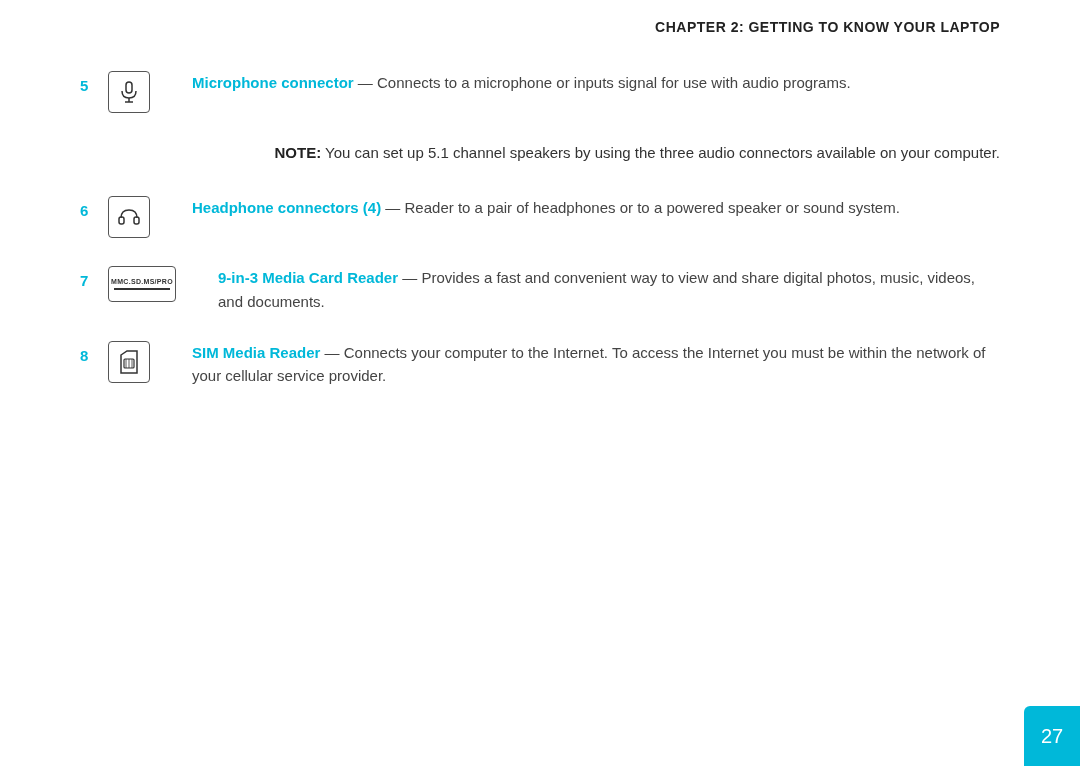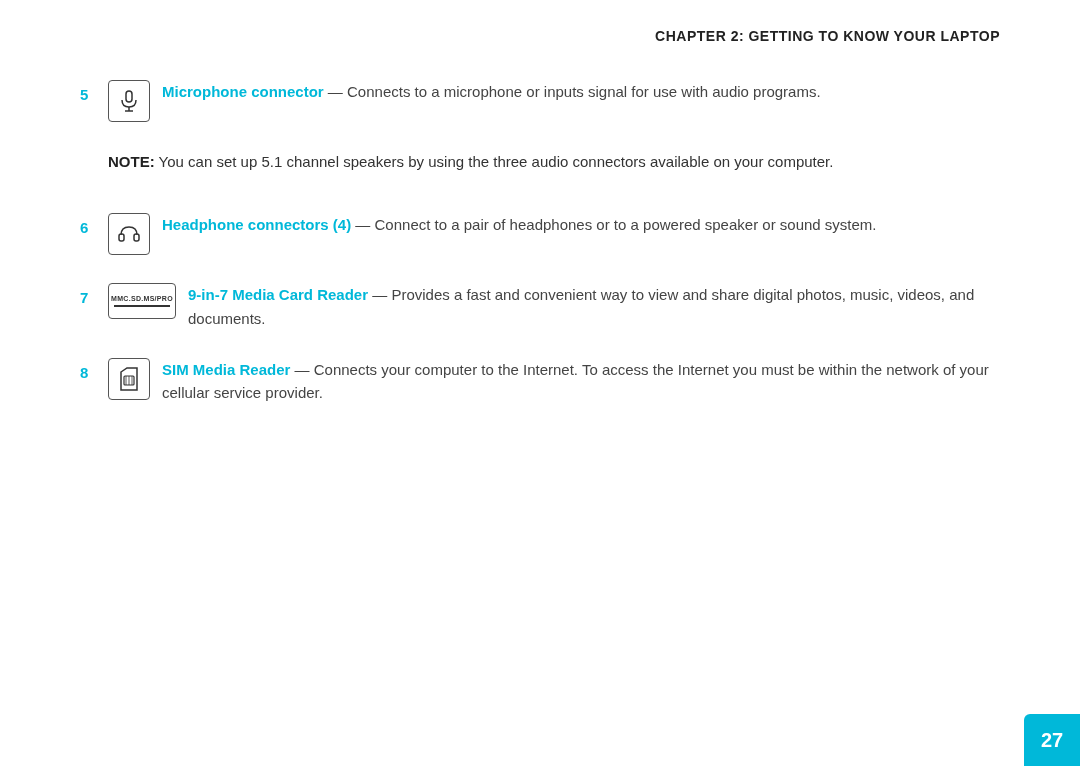--- a/index.html
+++ b/index.html
@@ -9,21 +9,21 @@
       height: 766px;
       background: #ffffff;
       font-family: 'Segoe UI', Arial, sans-serif;
       font-size: 15px;
       color: #333;
       position: relative;
       overflow: hidden;
     }
 
     .page-content {
-      padding: 28px 80px 40px 80px;
+      padding: 19px 80px 40px 80px;
     }
 
     .chapter-heading {
       text-align: right;
       font-weight: 700;
       font-size: 14px;
       color: #222;
       letter-spacing: 0.5px;
       margin-bottom: 36px;
       text-transform: uppercase;
@@ -47,37 +47,39 @@
       margin-right: 12px;
       flex-shrink: 0;
       display: flex;
       align-items: center;
       justify-content: center;
     }
 
     .item-text {
       flex: 1;
       line-height: 1.55;
+      margin-left: 30px;
     }
 
     .item-label {
       color: #00b8d9;
       font-weight: 700;
       font-size: 15px;
     }
 
     .item-desc {
       color: #444;
       font-size: 15px;
     }
 
     .note-block {
       margin-left: 28px;
-      margin-bottom: 40px;
+      margin-bottom: 32px;
       line-height: 1.55;
+      text-align: right;
     }
 
     .note-bold {
       font-weight: 700;
       color: #222;
     }
 
     
     .icon-box {
       border: 1.5px solid #555;
@@ -110,29 +112,29 @@
       width: 42px;
       height: 42px;
     }
 
     
     .page-badge {
       position: absolute;
       bottom: 0;
       right: 0;
       width: 56px;
-      height: 52px;
+      height: 60px;
       background: #00b8d9;
       border-radius: 6px 0 0 0;
       display: flex;
       align-items: center;
       justify-content: center;
       color: #fff;
       font-size: 20px;
-      font-weight: 700;
+      font-weight: 400;
     }
   </style>
 </head>
 <body>
 
 <div class="page-content">
 
   <div class="chapter-heading">CHAPTER 2: GETTING TO KNOW YOUR LAPTOP</div>
 
   <div class="item-row">
@@ -167,34 +169,34 @@
 
           <path d="M5 14 Q5 6 13 6 Q21 6 21 14" stroke="#333" stroke-width="1.5" fill="none"></path>
 
           <rect x="3" y="13" width="5" height="7" rx="2" stroke="#333" stroke-width="1.5" fill="none"></rect>
 
           <rect x="18" y="13" width="5" height="7" rx="2" stroke="#333" stroke-width="1.5" fill="none"></rect>
         </svg>
       </div>
     </div>
     <div class="item-text">
-      <span class="item-label">Headphone connectors (4)</span><span class="item-desc"> — Connect to a pair of headphones or to a powered speaker or sound system.</span>
+      <span class="item-label">Headphone connectors (4)</span><span class="item-desc"> — Reader to a pair of headphones or to a powered speaker or sound system.</span>
     </div>
   </div>
 
   <div class="item-row">
     <div class="item-number">7</div>
     <div class="item-icon">
       <div class="icon-box icon-card" style="padding: 3px 5px; flex-direction: column;">
         <span style="font-size:7px; font-weight:700; color:#333; letter-spacing:0.3px;">MMC.SD.MS/PRO</span>
         <div style="width:100%; height:2px; background:#333; margin-top:3px;"></div>
       </div>
     </div>
     <div class="item-text">
-      <span class="item-label">9-in-7 Media Card Reader</span><span class="item-desc"> — Provides a fast and convenient way to view and share digital photos, music, videos, and documents.</span>
+      <span class="item-label">9-in-3 Media Card Reader</span><span class="item-desc"> — Provides a fast and convenient way to view and share digital photos, music, videos, and documents.</span>
     </div>
   </div>
 
   <div class="item-row">
     <div class="item-number">8</div>
     <div class="item-icon">
       <div class="icon-box icon-sim">
         <svg width="24" height="26" viewBox="0 0 24 26" fill="none">
 
           <path d="M4 6 L10 2 L20 2 L20 24 L4 24 Z" stroke="#333" stroke-width="1.5" fill="none"></path>

